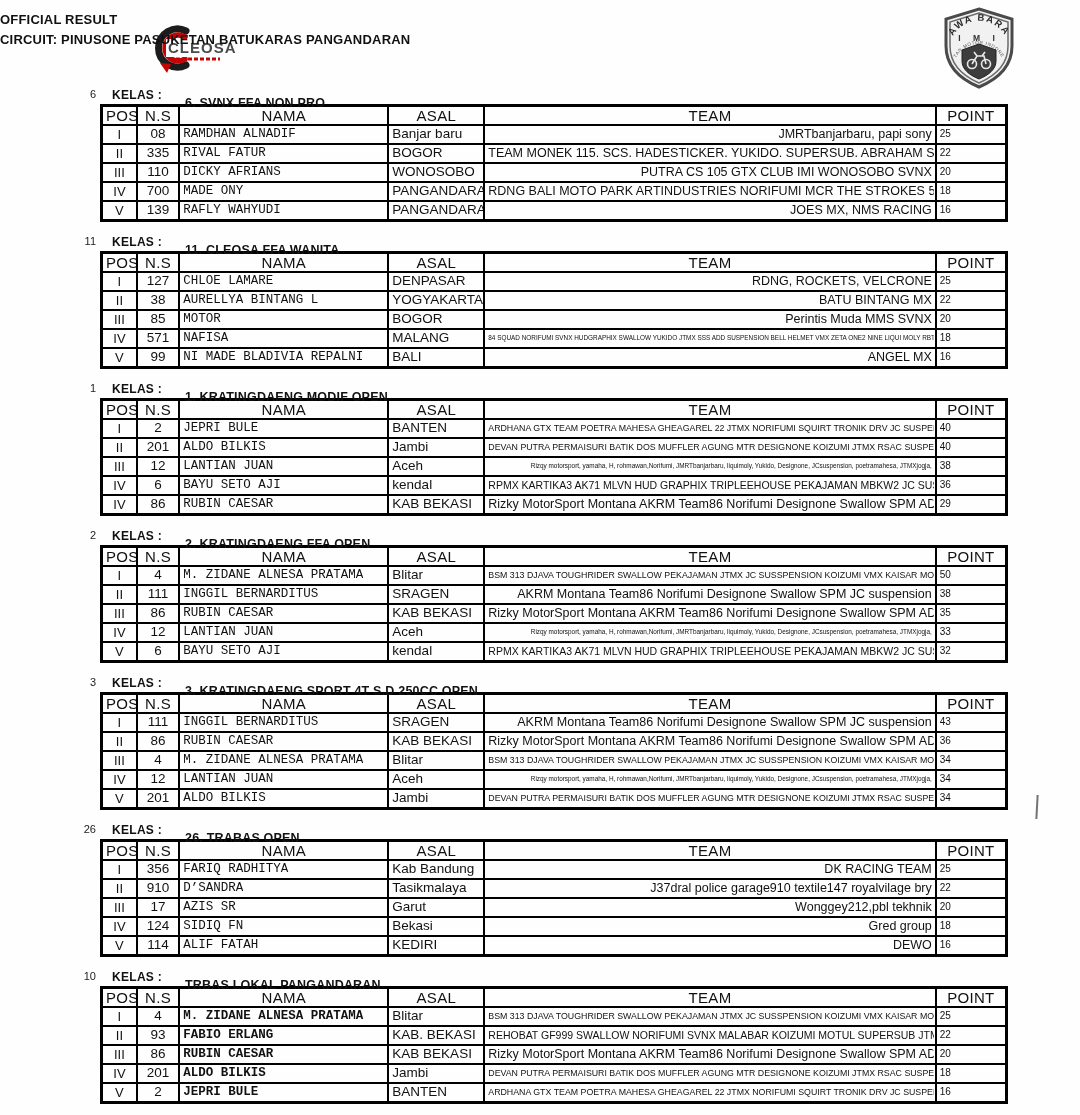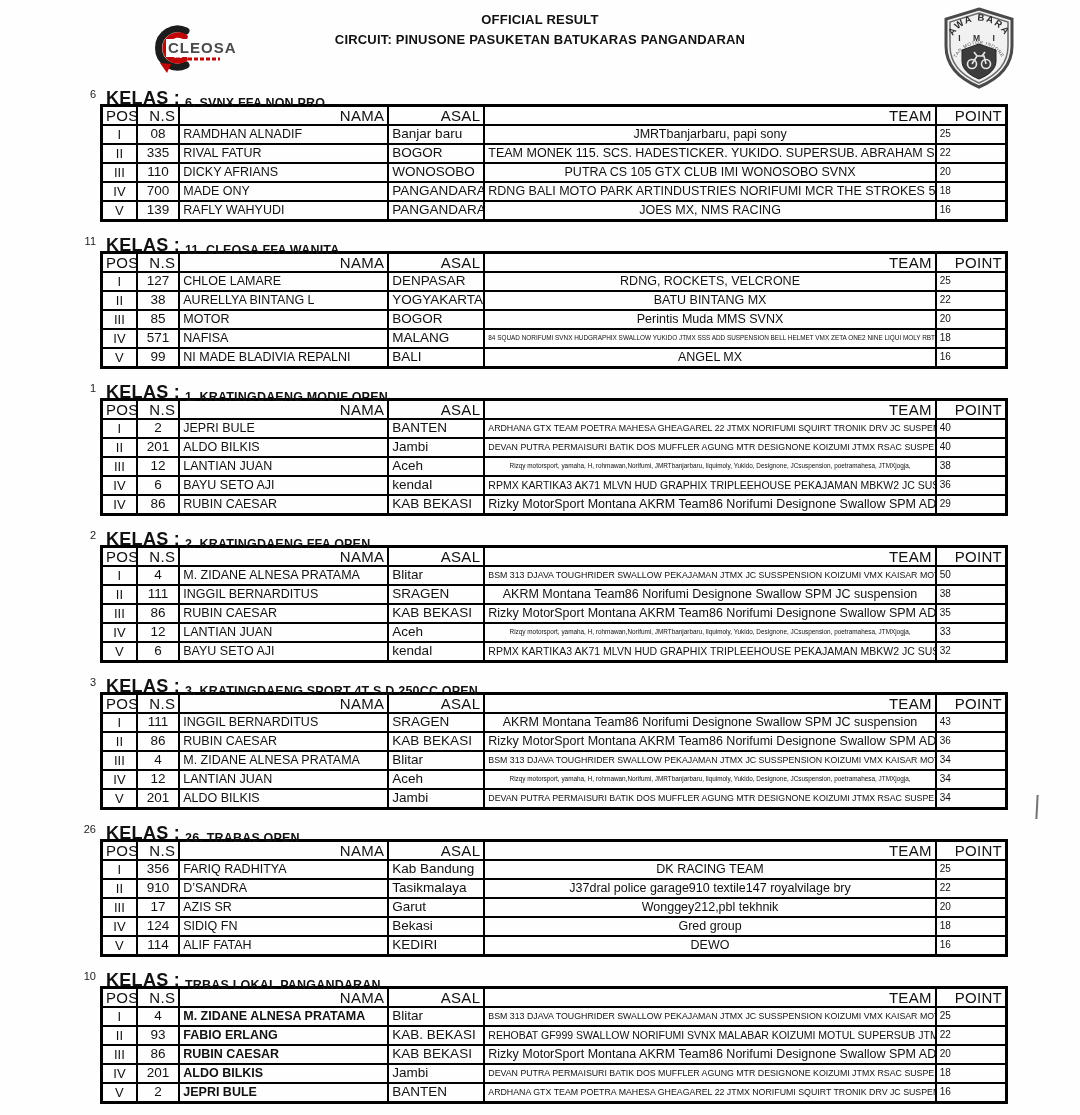--- a/index.html
+++ b/index.html
@@ -1,45 +1,45 @@
 <!DOCTYPE html>
 <html><head>
 <meta charset="utf-8">
 <style>
   html,body{margin:0;padding:0;background:#fff;}
   .page{position:relative;width:1080px;height:1115px;background:#fefefe;
         font-family:"Liberation Sans",sans-serif;color:#111;overflow:hidden;}
 
   
-  .doc-header{position:absolute;top:10px;left:0;width:100%;text-align:center;}
+  .doc-header{position:absolute;top:10px;left:0;width:100%;}
   .doc-header div{font-weight:bold;font-size:13px;line-height:20px;letter-spacing:.2px;}
 
   .cleosa-logo{position:absolute;left:140px;top:22px;}
   .imi-badge{position:absolute;left:938px;top:6px;}
 
   
   .sections{position:absolute;top:88px;left:100px;width:908px;}
   .section{margin-bottom:13px;}
   .section-label{position:relative;height:14px;margin-bottom:2px;}
   .sec-num{position:absolute;left:-20px;width:16px;text-align:right;font-size:11px;color:#222;}
-  .kelas{position:absolute;left:6px;font-weight:bold;font-size:18px;letter-spacing:.3px;}
+  .kelas{position:absolute;left:12px;font-weight:bold;font-size:12px;letter-spacing:.3px;}
   .sec-title{position:absolute;left:85px;font-weight:bold;font-size:12.5px;letter-spacing:.2px;margin-top:8px;}
 
   table.results{border-collapse:collapse;border:3px solid #000;table-layout:fixed;width:908px;}
   table.results th,table.results td{border:2px solid #000;padding:0 3px;height:17px;
         line-height:1.05;white-space:nowrap;overflow:hidden;}
-  th{font-size:15px;font-weight:500;text-align:right;letter-spacing:.3px;}
+  th{font-size:15px;font-weight:500;text-align:center;letter-spacing:.3px;}
   col.c-pos{width:35px;} col.c-ns{width:42px;} col.c-nama{width:207px;}
   col.c-asal{width:95px;} col.c-team{width:447px;} col.c-point{width:70px;}
   td.pos{text-align:center;font-size:13px;}
   td.ns{text-align:center;font-size:13.5px;}
-  td.nama{text-align:left;font-size:12.5px;padding-left:4px;}
+  td.nama{text-align:left;font-size:12.5px;padding-left:4px;font-family:Liberation Mono, monospace;}
   td.nama.bold{font-weight:bold;}
   td.asal{text-align:left;font-size:13.5px;}
-  td.team{text-align:center;padding-left:4px;}
+  td.team{text-align:right;padding-left:4px;border-radius:8px;}
   td.point{font-size:10px;}
   .team-n{font-size:12.5px;} .team-m{font-size:10.5px;}
   .team-s{font-size:8.8px;} .team-xs{font-size:6.4px;}
 
   .artifact{position:absolute;left:1036px;top:795px;width:2px;height:24px;
         background:#444;transform:rotate(3deg);opacity:.75;}
 </style>
 </head>
 <body>
 

